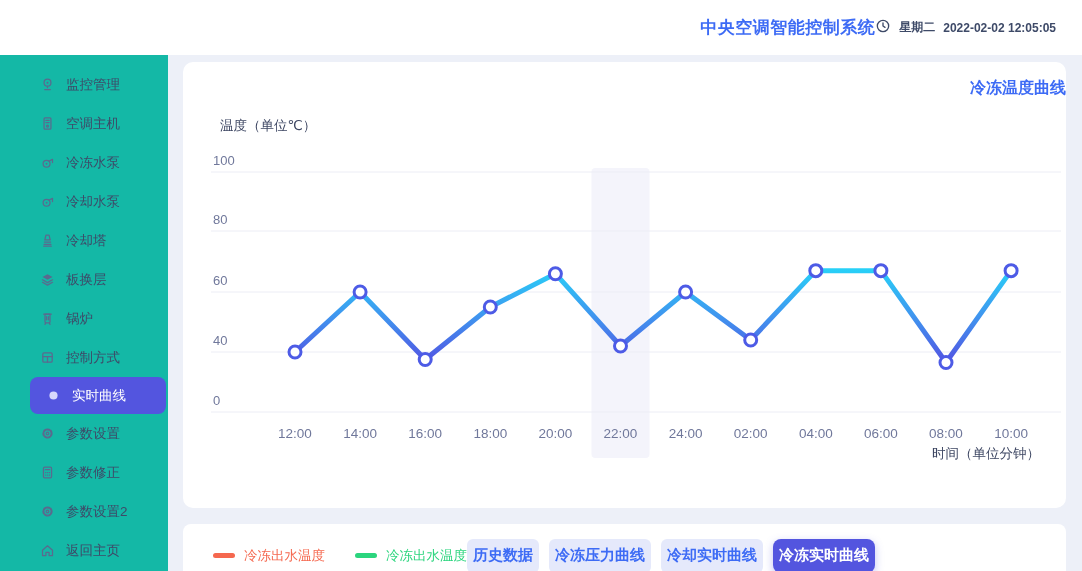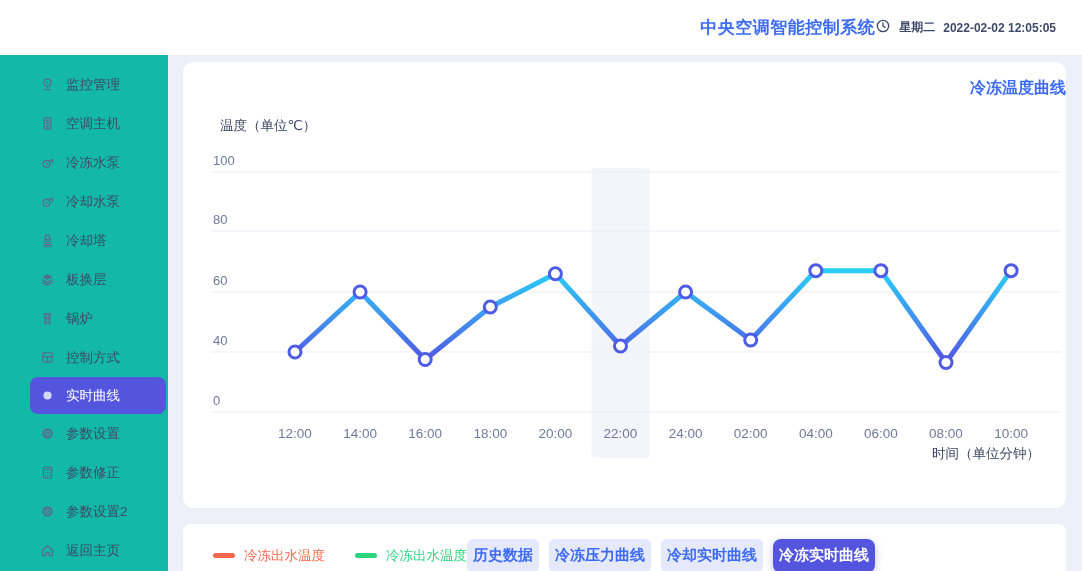--- a/index.html
+++ b/index.html
@@ -16,21 +16,21 @@
     stroke-width:2; stroke-linecap:round; }
 
   
   .app { display:flex; height:516px; }
   .sidebar { width:168px; background:#14b8a6; padding-top:10px; flex:none;text-align:center; }
   .side-item { height:39px; display:flex; align-items:center; gap:11px;
     padding-left:40px; color:#3E4A68; font-size:13.5px; cursor:pointer; }
   .side-item .icn { width:15px; height:15px; color:#5A6A8E; flex:none; }
   .side-item .icn svg { width:15px; height:15px; display:block; fill:none;
     stroke:currentColor; stroke-width:2; stroke-linecap:round; stroke-linejoin:round; }
-  .side-item.active { margin-left:30px; margin-right:2px; padding-left:10px;
+  .side-item.active { margin-left:30px; margin-right:2px; padding-left:16px;
     height:37px; border-radius:8px; background:#5355DF; color:#fff; }
   .side-item.active .icn { color:#E4E6FF; }
 
   .main { flex:1; background:#EDF0F8; padding:7px 16px 0 15px; }
 
   
   .card { position:relative; height:446px; background:#fff; border-radius:10px; }
   .chart-title { position:absolute; top:16px; left:0; width:100%; text-align:right;
     color:#3D6BF5; font-size:16px; font-weight:bold; }
   .ylabel { position:absolute; left:13px; top:55px; font-size:13.5px; color:#3E4763;margin-left:24px; }

